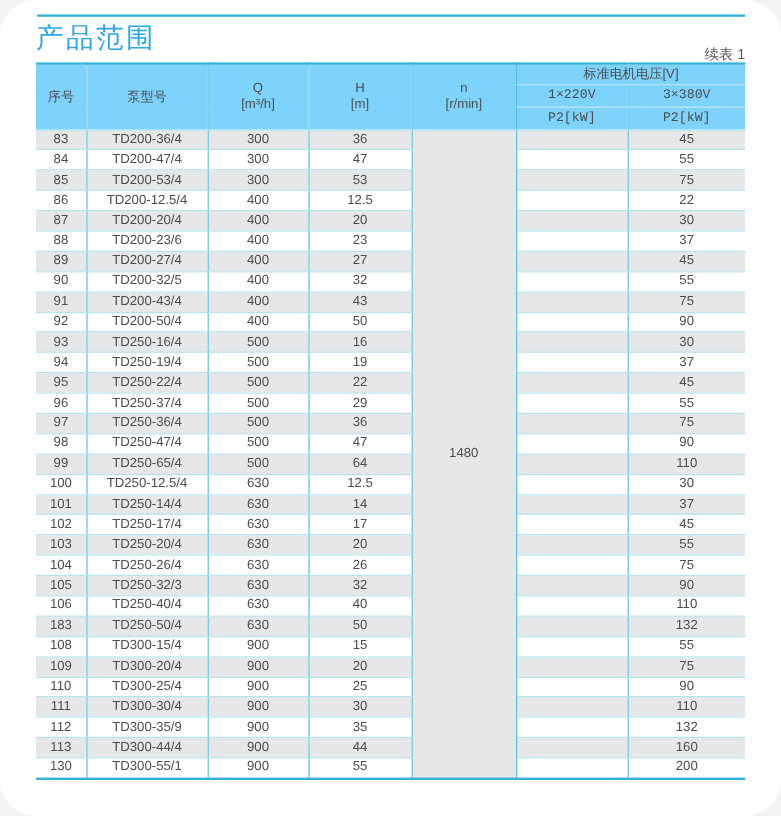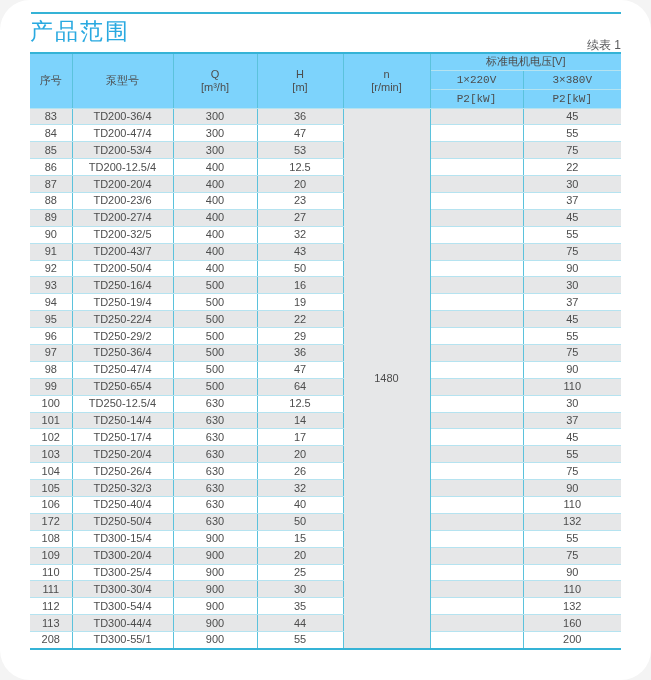--- a/index.html
+++ b/index.html
@@ -167,21 +167,21 @@
         <tr>
     <td class="c-no">90</td>
     <td class="c-model">TD200-32/5</td>
     <td class="c-q">400</td>
     <td class="c-h">32</td>
     <td class="c-220"></td>
     <td class="c-380">55</td>
   </tr>
         <tr class="shade">
     <td class="c-no">91</td>
-    <td class="c-model">TD200-43/7</td>
+    <td class="c-model">TD200-43/4</td>
     <td class="c-q">400</td>
     <td class="c-h">43</td>
     <td class="c-220"></td>
     <td class="c-380">75</td>
   </tr>
         <tr>
     <td class="c-no">92</td>
     <td class="c-model">TD200-50/4</td>
     <td class="c-q">400</td>
     <td class="c-h">50</td>
@@ -207,21 +207,21 @@
         <tr class="shade">
     <td class="c-no">95</td>
     <td class="c-model">TD250-22/4</td>
     <td class="c-q">500</td>
     <td class="c-h">22</td>
     <td class="c-220"></td>
     <td class="c-380">45</td>
   </tr>
         <tr>
     <td class="c-no">96</td>
-    <td class="c-model">TD250-29/2</td>
+    <td class="c-model">TD250-37/4</td>
     <td class="c-q">500</td>
     <td class="c-h">29</td>
     <td class="c-220"></td>
     <td class="c-380">55</td>
   </tr>
         <tr class="shade">
     <td class="c-no">97</td>
     <td class="c-model">TD250-36/4</td>
     <td class="c-q">500</td>
     <td class="c-h">36</td>
@@ -294,21 +294,21 @@
   </tr>
         <tr>
     <td class="c-no">106</td>
     <td class="c-model">TD250-40/4</td>
     <td class="c-q">630</td>
     <td class="c-h">40</td>
     <td class="c-220"></td>
     <td class="c-380">110</td>
   </tr>
         <tr class="shade">
-    <td class="c-no">172</td>
+    <td class="c-no">183</td>
     <td class="c-model">TD250-50/4</td>
     <td class="c-q">630</td>
     <td class="c-h">50</td>
     <td class="c-220"></td>
     <td class="c-380">132</td>
   </tr>
         <tr>
     <td class="c-no">108</td>
     <td class="c-model">TD300-15/4</td>
     <td class="c-q">900</td>
@@ -335,36 +335,36 @@
         <tr class="shade">
     <td class="c-no">111</td>
     <td class="c-model">TD300-30/4</td>
     <td class="c-q">900</td>
     <td class="c-h">30</td>
     <td class="c-220"></td>
     <td class="c-380">110</td>
   </tr>
         <tr>
     <td class="c-no">112</td>
-    <td class="c-model">TD300-54/4</td>
+    <td class="c-model">TD300-35/9</td>
     <td class="c-q">900</td>
     <td class="c-h">35</td>
     <td class="c-220"></td>
     <td class="c-380">132</td>
   </tr>
         <tr class="shade">
     <td class="c-no">113</td>
     <td class="c-model">TD300-44/4</td>
     <td class="c-q">900</td>
     <td class="c-h">44</td>
     <td class="c-220"></td>
     <td class="c-380">160</td>
   </tr>
         <tr>
-    <td class="c-no">208</td>
+    <td class="c-no">130</td>
     <td class="c-model">TD300-55/1</td>
     <td class="c-q">900</td>
     <td class="c-h">55</td>
     <td class="c-220"></td>
     <td class="c-380">200</td>
   </tr>
       </tbody>
   </table>
 
 </div>

